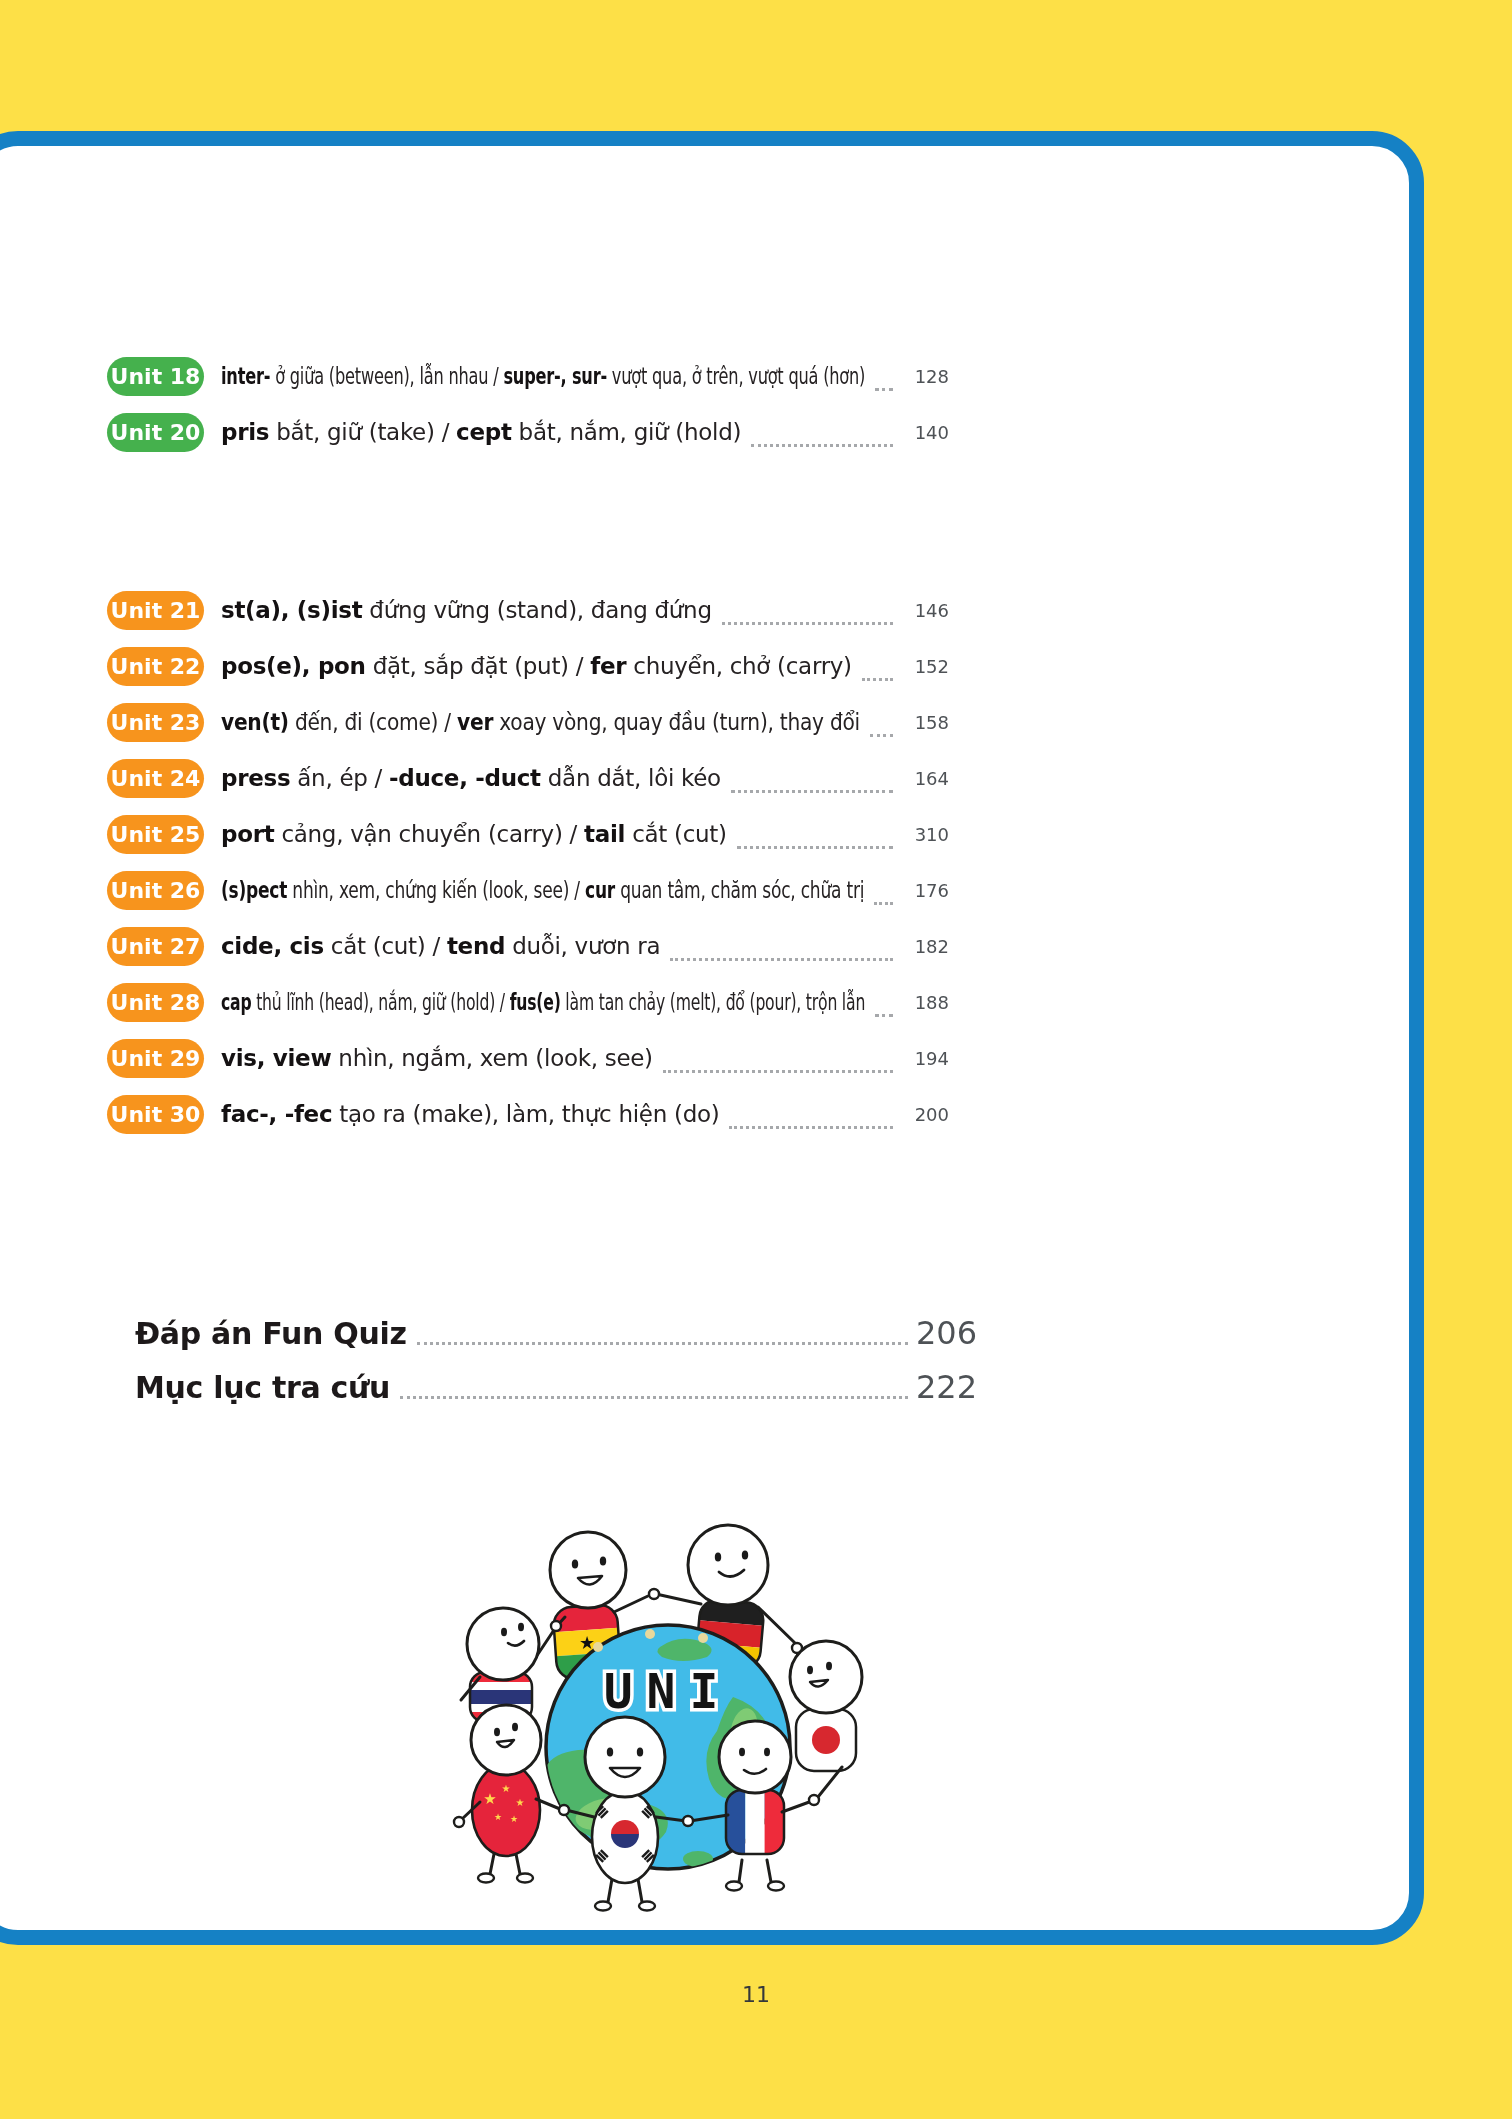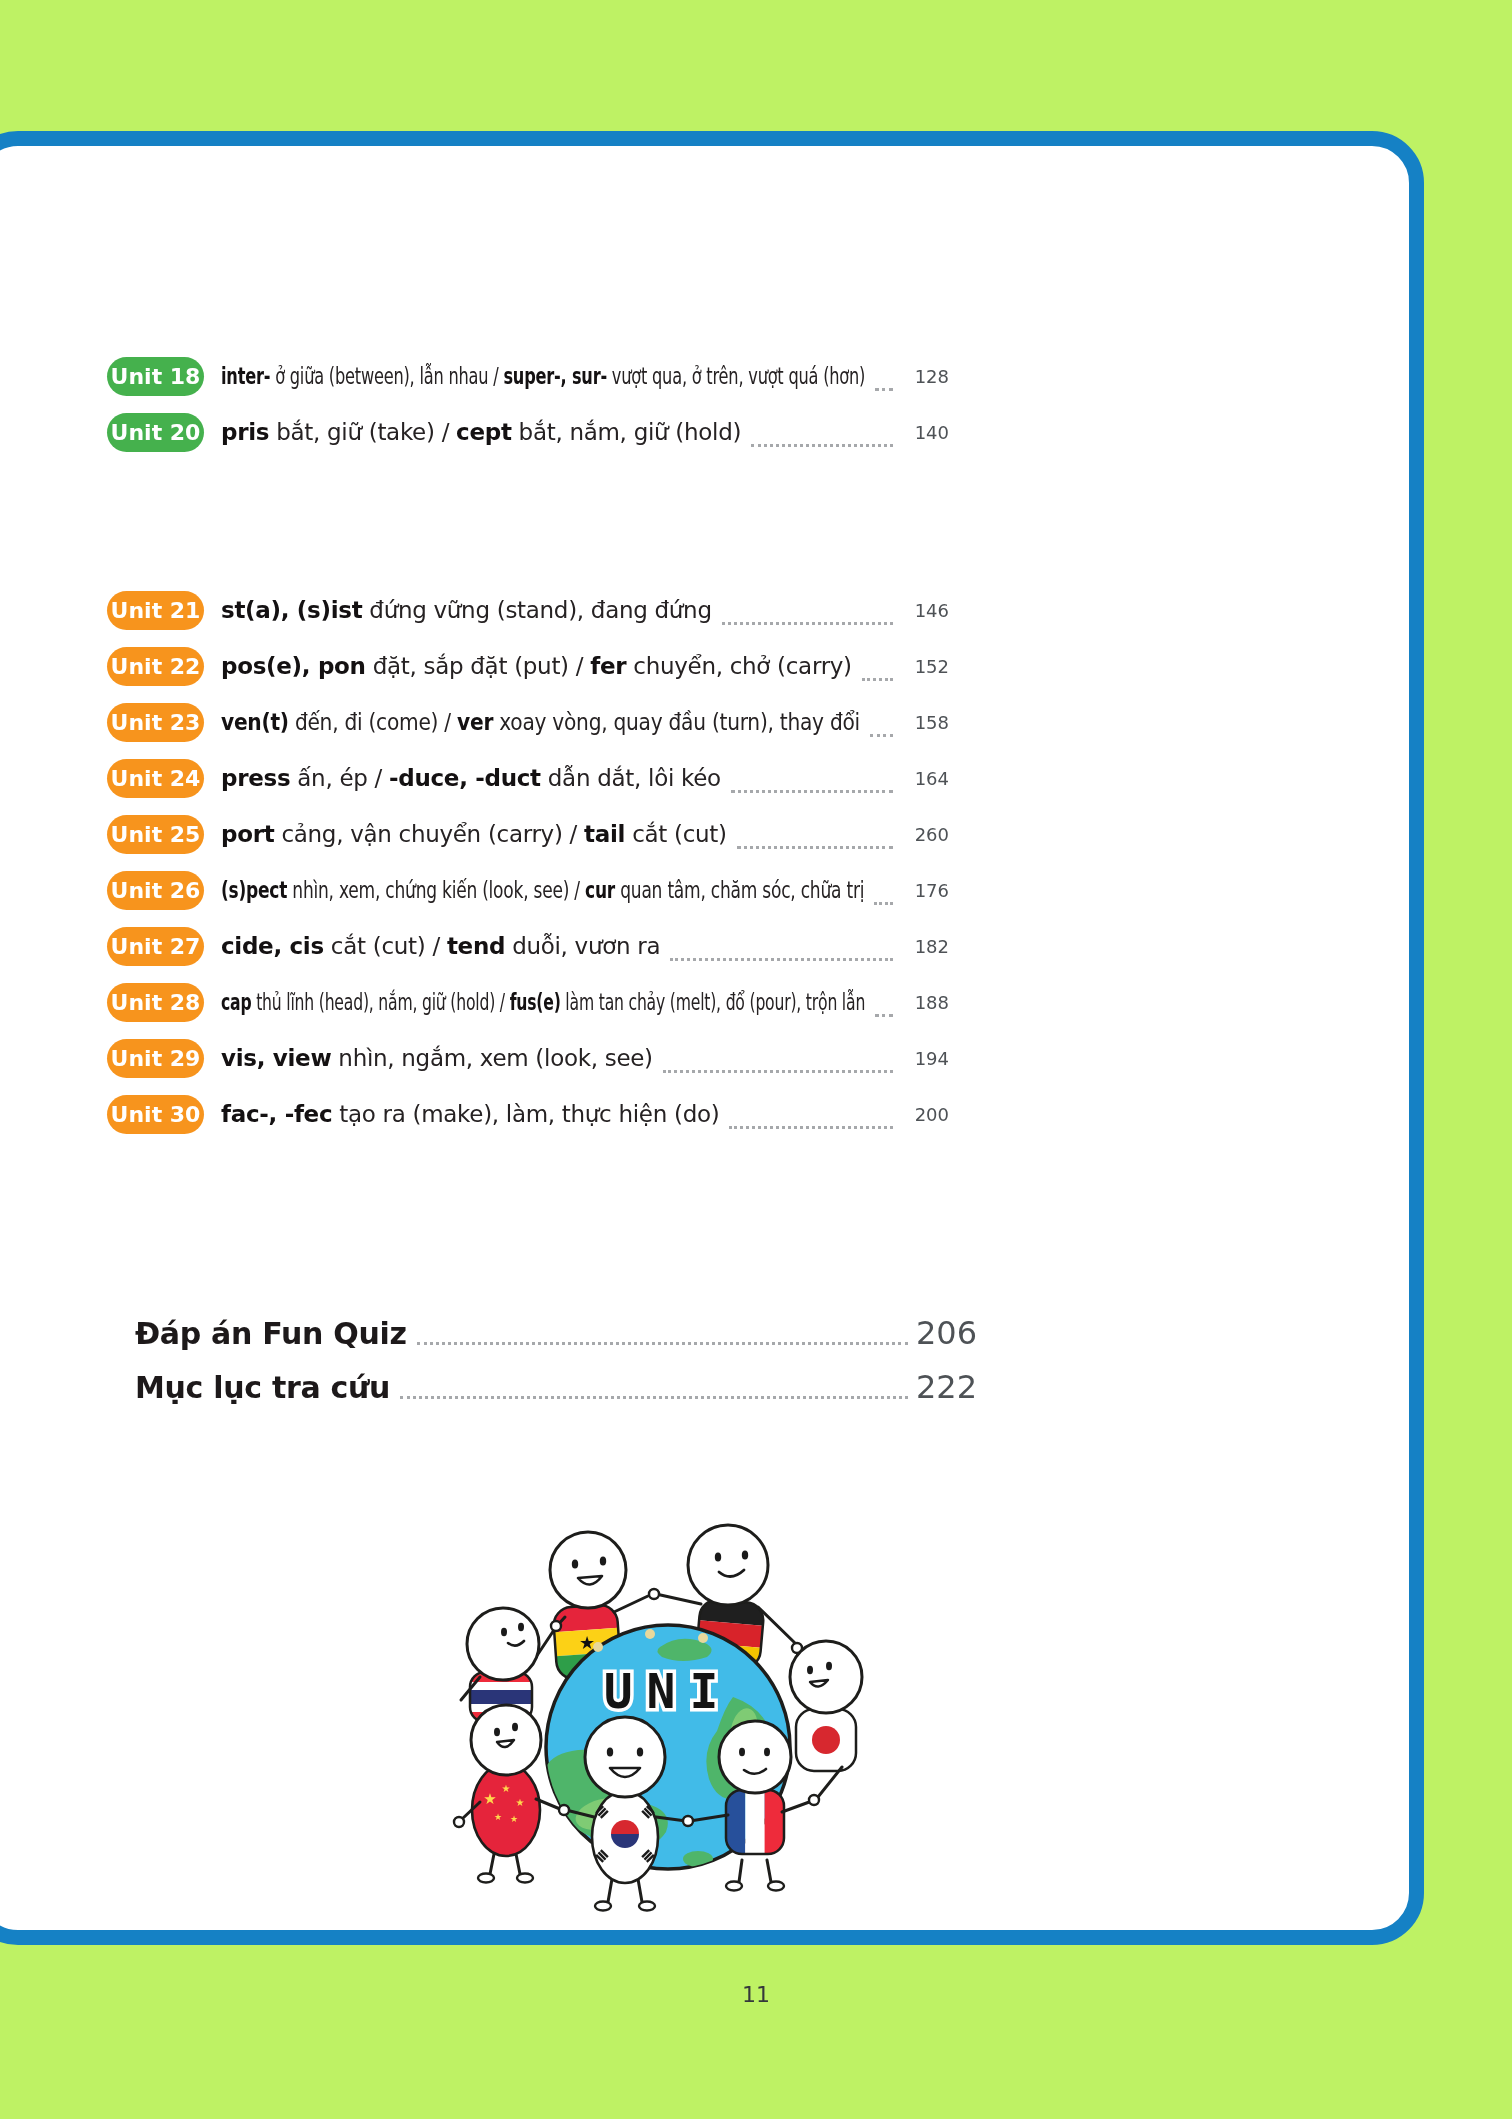--- a/index.html
+++ b/index.html
@@ -1,18 +1,18 @@
 <!DOCTYPE html>
 <html><head>
 <meta charset="utf-8">
 <style>
   html,body { margin:0; padding:0; background:#ffffff; }
   .page {
     position:relative; width:1512px; height:2119px; overflow:hidden;
-    background:#bef264;
+    background:#fde047;
     font-family:"DejaVu Sans","Liberation Sans",sans-serif;
     color:#262223;
   }
   .card {
     position:absolute; left:-34px; top:131px; width:1458px; height:1814px;
     box-sizing:border-box; background:#ffffff;
     border:15px solid #1581c5; border-radius:52px;
   }
   
   .toc { position:absolute; left:107px; top:348px; width:842px; }
@@ -91,21 +91,21 @@
         <div class="toc-row">
           <span class="badge orange">Unit 24</span>
           <span class="row-text"><span class="inner"><b>press</b><span> ấn, ép / </span><b>-duce, -duct</b><span> dẫn dắt, lôi kéo</span></span></span>
           <span class="dots"></span>
           <span class="pnum">164</span>
         </div>
         <div class="toc-row">
           <span class="badge orange">Unit 25</span>
           <span class="row-text"><span class="inner"><b>port</b><span> cảng, vận chuyển (carry) / </span><b>tail</b><span> cắt (cut)</span></span></span>
           <span class="dots"></span>
-          <span class="pnum">260</span>
+          <span class="pnum">310</span>
         </div>
         <div class="toc-row">
           <span class="badge orange">Unit 26</span>
           <span class="row-text"><span class="inner" style="transform: scaleX(0.740783);"><b>(s)pect</b><span> nhìn, xem, chứng kiến (look, see) / </span><b>cur</b><span> quan tâm, chăm sóc, chữa trị</span></span></span>
           <span class="dots"></span>
           <span class="pnum">176</span>
         </div>
         <div class="toc-row">
           <span class="badge orange">Unit 27</span>
           <span class="row-text"><span class="inner"><b>cide, cis</b><span> cắt (cut) / </span><b>tend</b><span> duỗi, vươn ra</span></span></span>

